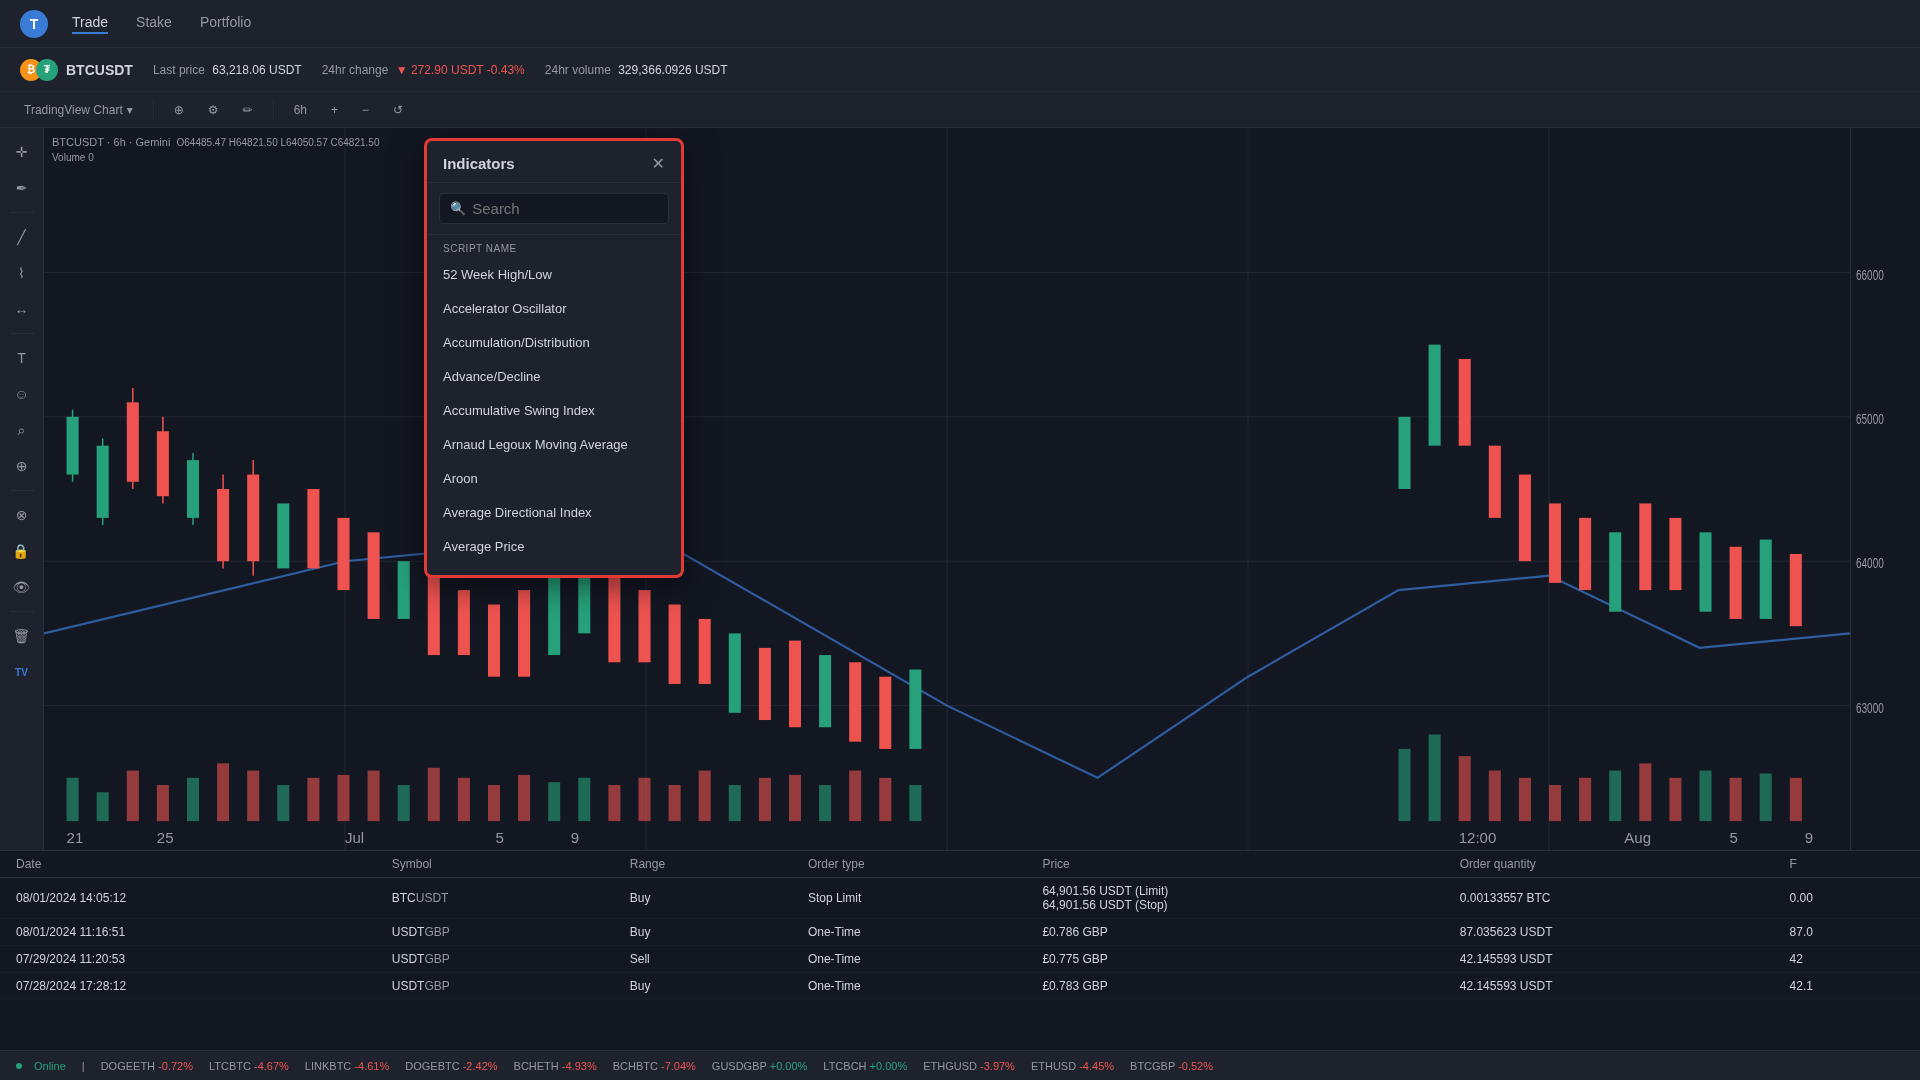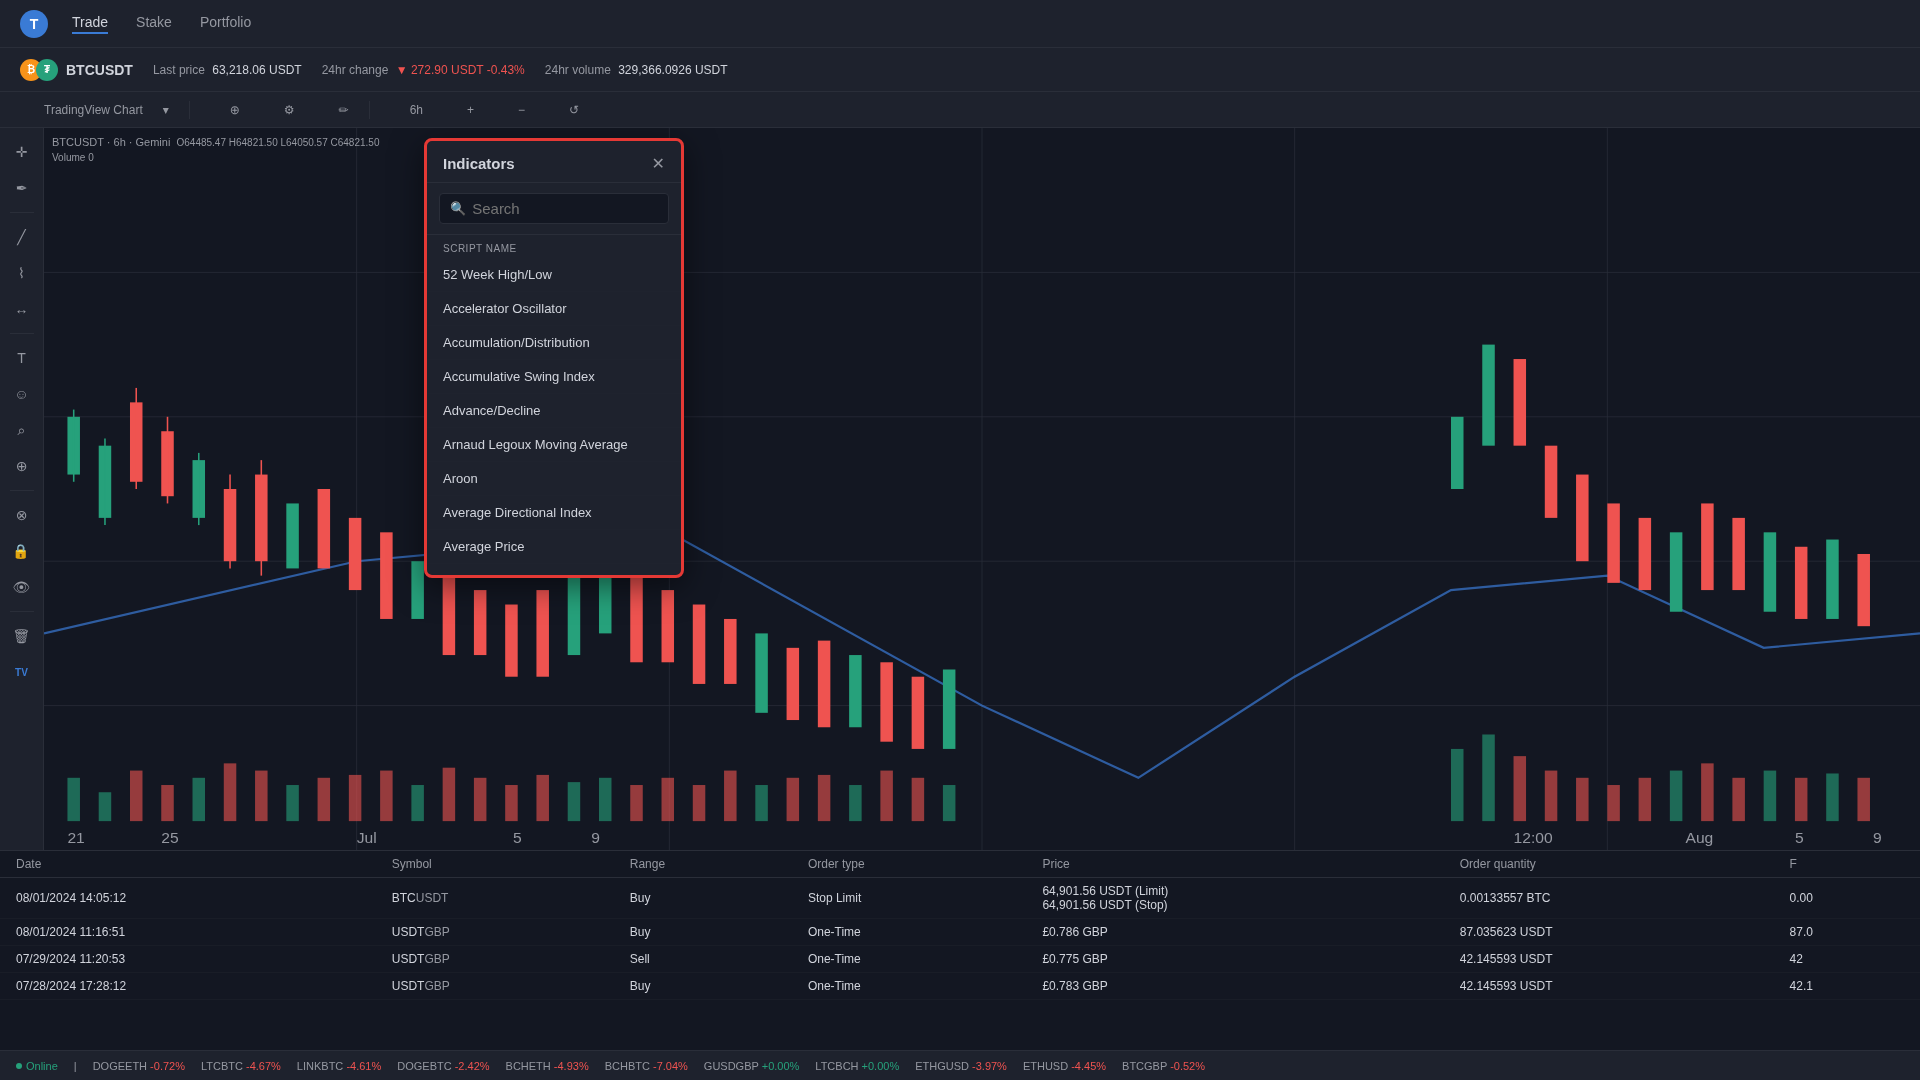--- a/index.html
+++ b/index.html
@@ -107,22 +107,21 @@
     .toolbar-btn {
       background: transparent;
       border: none;
       color: #9598a1;
       cursor: pointer;
       padding: 4px 8px;
       border-radius: 4px;
       font-size: 12px;
       display: flex;
       align-items: center;
-      gap: 20px;
-      margin-left: 20px;
+      gap: 4px;
     }
     .toolbar-sep { width: 1px; height: 18px; background: #2a2e39; margin: 0 4px; }
 
     
     .main-area {
       display: flex;
       height: calc(1080px - 48px - 44px - 36px - 200px - 30px);
     }
 
     
@@ -319,21 +318,21 @@
       align-items: center;
       padding: 0 16px;
       gap: 16px;
       overflow: hidden;
       font-size: 11px;
       color: #9598a1;
     }
     .status-online {
       display: flex;
       align-items: center;
-      gap: 4px;
+      gap: 12px;
       color: #26a17b;
     }
     .online-dot {
       width: 6px;
       height: 6px;
       background: #26a17b;
       border-radius: 50%;
     }
     .ticker-item { white-space: nowrap; }
     .ticker-item .neg { color: #ef5350; }
@@ -561,32 +560,40 @@
           <div class="search-input-wrap">
             <span class="search-icon-svg">🔍</span>
             <input class="search-input" type="text" placeholder="Search" style="">
           </div>
         </div>
         <div class="modal-list-header">Script Name</div>
         <div class="modal-list" id="indicator-list">
             <div class="modal-item">52 Week High/Low</div>
             <div class="modal-item">Accelerator Oscillator</div>
             <div class="modal-item">Accumulation/Distribution</div>
+            <div class="modal-item">Advance/Decline</div>
             <div class="modal-item">Accumulative Swing Index</div>
-            <div class="modal-item">Advance/Decline</div>
             <div class="modal-item">Arnaud Legoux Moving Average</div>
             <div class="modal-item">Aroon</div>
             <div class="modal-item">Average Directional Index</div>
             <div class="modal-item">Average Price</div>
             <div class="modal-item">Average True Range</div>
           </div>
       </div>
     </div>
   </div>
 
+  <div class="right-axis">
+    <svg width="70" height="100%" viewBox="0 0 70 500" preserveAspectRatio="none">
+      <text x="5" y="105" fill="#9598a1" font-size="10">66000</text>
+      <text x="5" y="205" fill="#9598a1" font-size="10">65000</text>
+      <text x="5" y="305" fill="#9598a1" font-size="10">64000</text>
+      <text x="5" y="405" fill="#9598a1" font-size="10">63000</text>
+    </svg>
+  </div>
 </div>
 
 <div class="bottom-panel">
   <div class="table-container">
     <table class="data-table">
       <thead>
         <tr>
           <th>Date</th>
           <th>Symbol</th>
           <th>Range</th>

